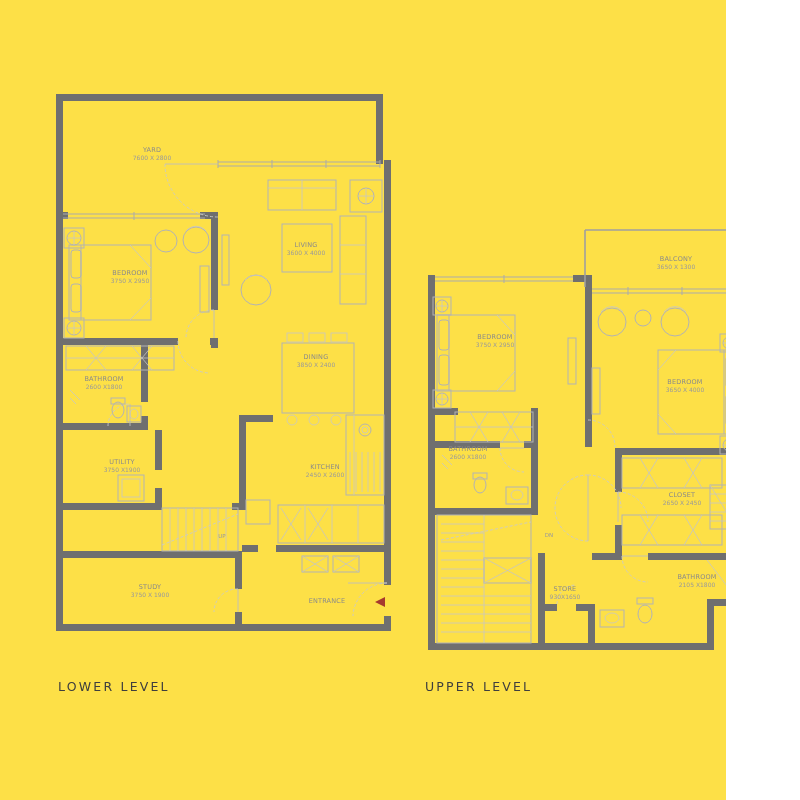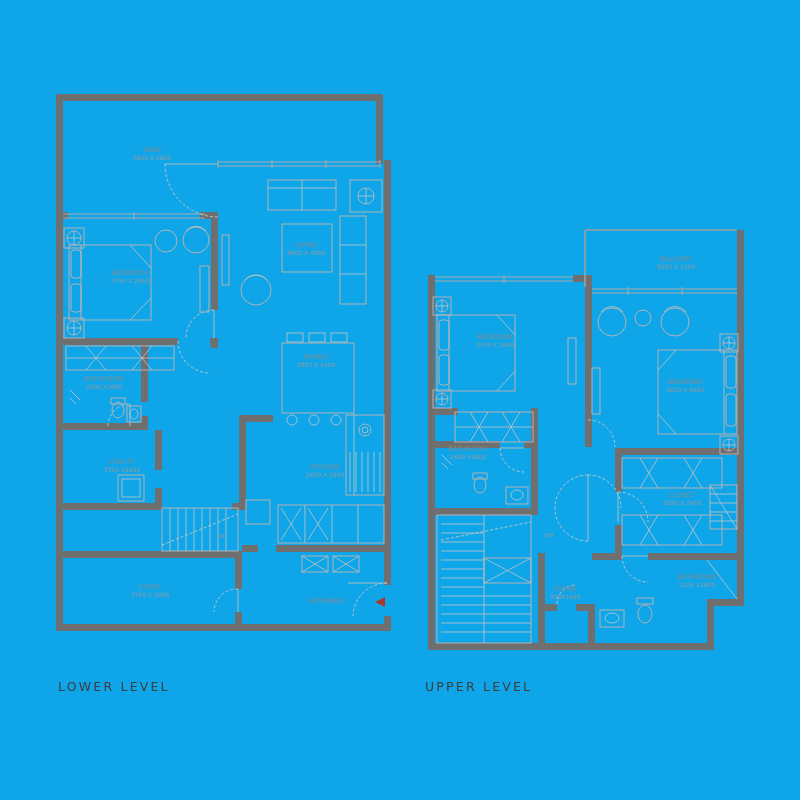--- a/index.html
+++ b/index.html
@@ -1,16 +1,16 @@
 <!DOCTYPE html>
 <html><head>
 <meta charset="utf-8">
 <style>
   html,body{margin:0;padding:0;background:#ffffff;}
-  .canvas{position:relative;width:800px;height:800px;background:#0ea5e9;overflow:hidden;
+  .canvas{position:relative;width:726px;height:800px;background:#fde047;overflow:hidden;
           font-family:"DejaVu Sans",sans-serif;}
   
   .w{fill:#6f6f6f;stroke:none;}
   
   .f{fill:none;stroke:#b3b3b3;stroke-width:1;}
   .f2{fill:none;stroke:#c6c6c6;stroke-width:0.8;}
   .win{fill:none;stroke:#ababab;stroke-width:1;}
   .bal{fill:none;stroke:#9f9f9f;stroke-width:1.6;}
   .darc{fill:none;stroke:#c9c9c9;stroke-width:0.9;stroke-dasharray:3 2;}
   .leaf{fill:none;stroke:#bdbdbd;stroke-width:0.9;}

